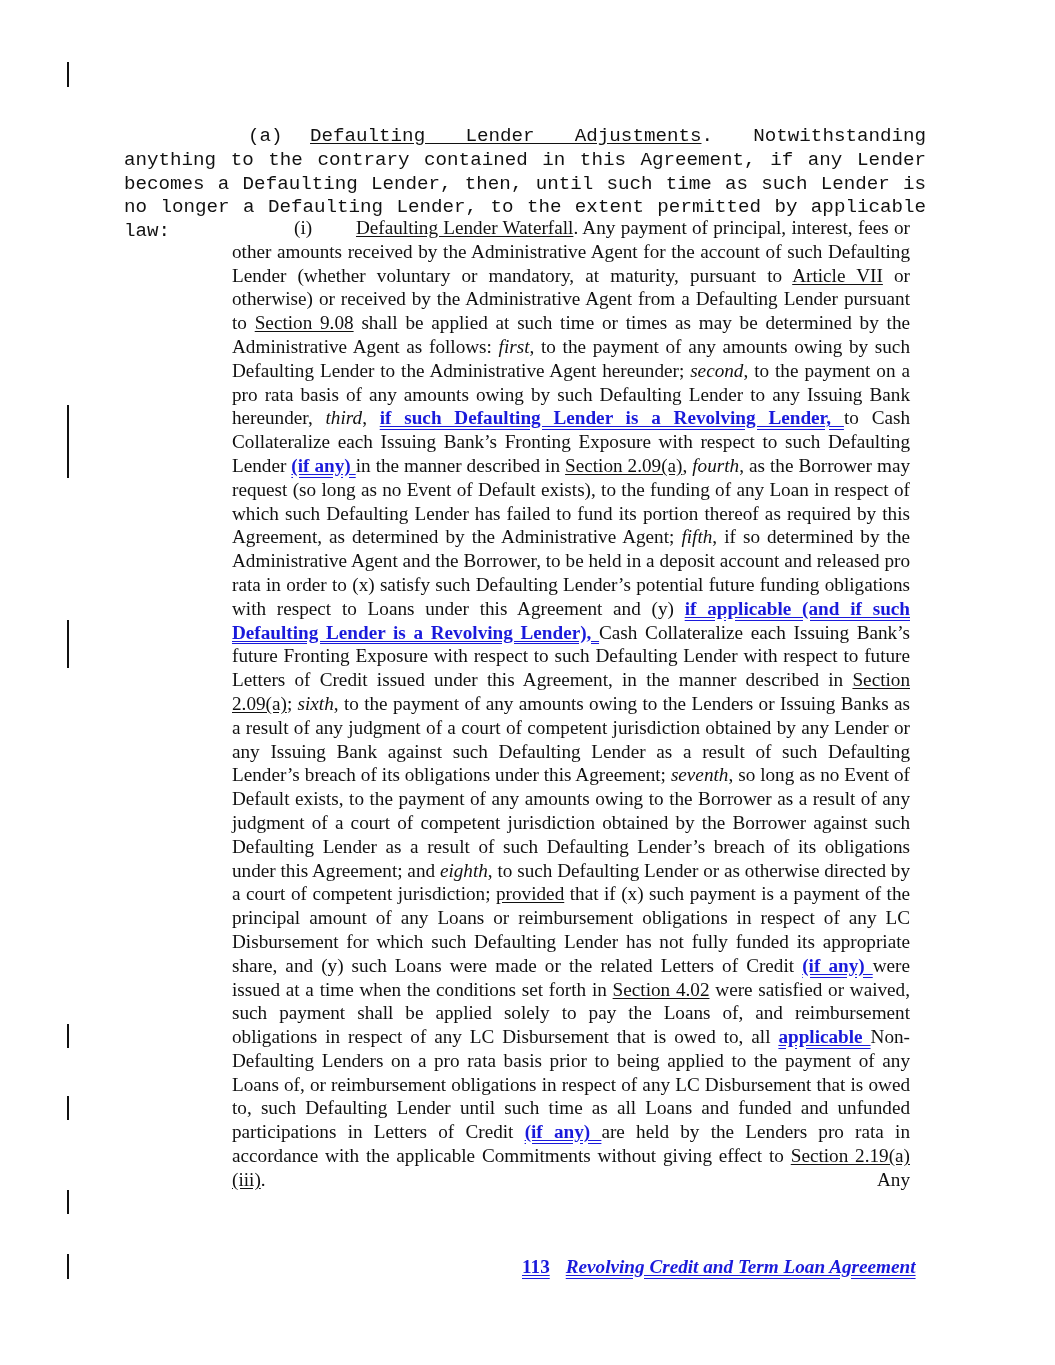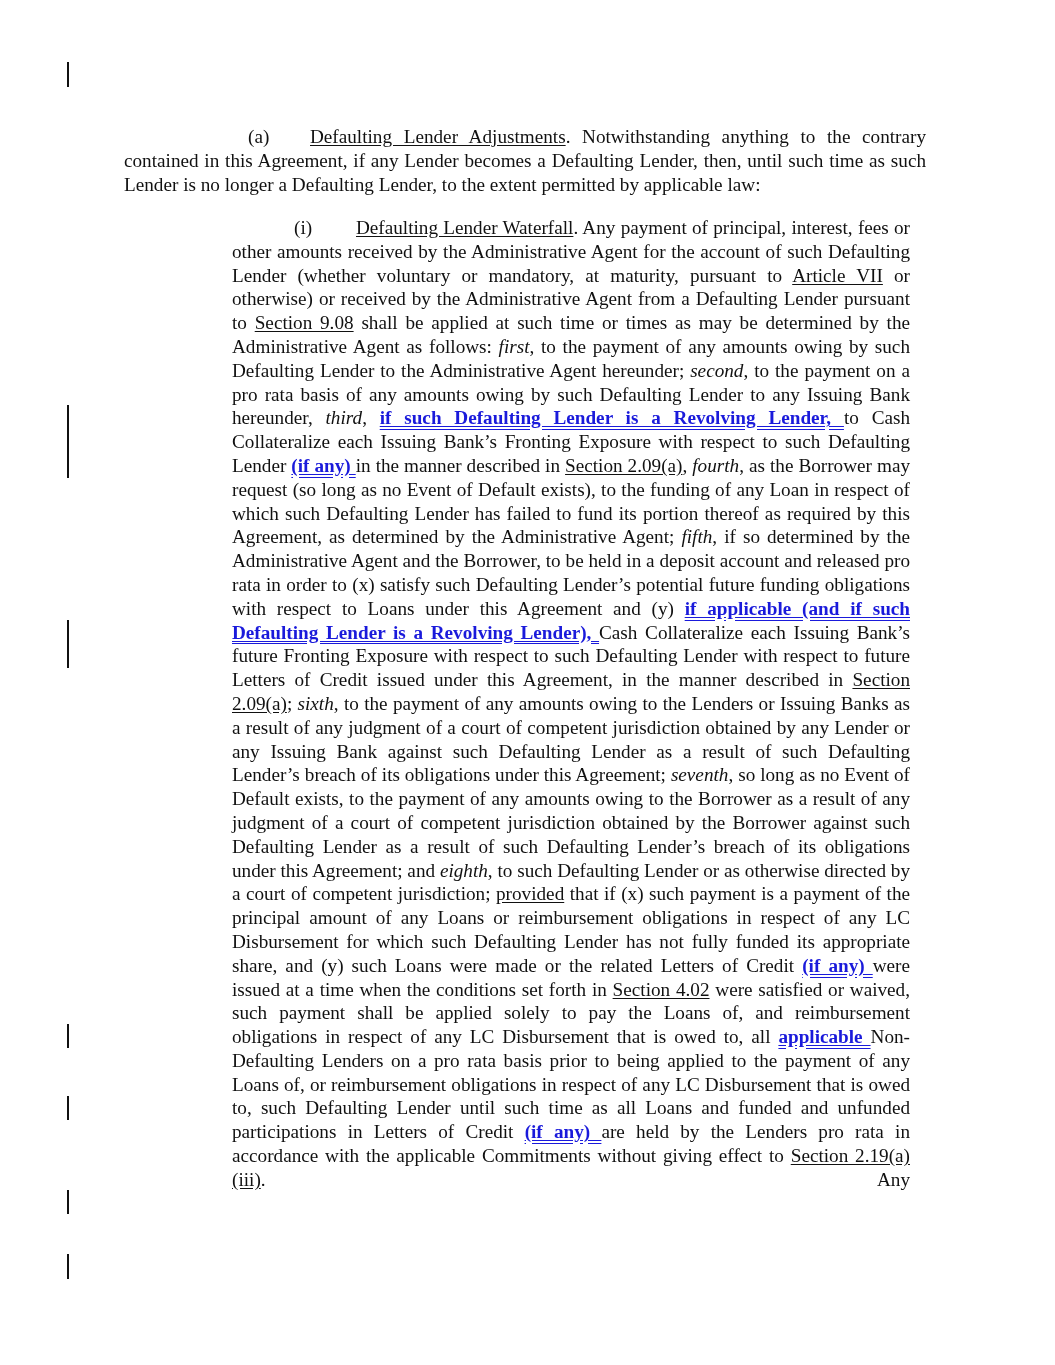--- a/index.html
+++ b/index.html
@@ -1,21 +1,21 @@
 <!DOCTYPE html>
 <html><head>
 <meta charset="utf-8">
 <style>
   html, body { margin: 0; padding: 0; background: #ffffff; }
   body { width: 1055px; height: 1365px; position: relative; overflow: hidden;
          font-family: "Liberation Serif", "DejaVu Serif", serif; color: #111; }
   .page { position: absolute; left: 0; top: 0; width: 1055px; height: 1365px; }
   .change-bar { position: absolute; left: 67px; width: 2px; background: #111; }
   .para-a { position: absolute; left: 124px; top: 125px; width: 802px;
-            font-size: 19.2px; line-height: 23.8px; text-align: justify; }
+            font-size: 19.2px; line-height: 23.8px; text-align: justify; font-family: Liberation Mono, monospace; }
   .para-a .lead { display: inline-block; margin-left: 124px; }
   .para-a .num { display: inline-block; width: 62px; }
   .para-i { position: absolute; left: 232px; top: 216px; width: 678px;
             font-size: 19.2px; line-height: 23.8px; text-align: justify;
             text-align-last: justify; }
   .para-i .num { display: inline-block; margin-left: 62px; width: 62px; }
   .u { text-decoration: underline; text-underline-offset: 2px; }
   .ins { color: #1a1adb; font-weight: bold;
          text-decoration: underline double; text-decoration-color: #1a1adb;
          text-underline-offset: 2px; }
@@ -35,14 +35,17 @@
   <div class="change-bar" style="top:620px;height:48px"></div>
   <div class="change-bar" style="top:1024px;height:24px"></div>
   <div class="change-bar" style="top:1096px;height:24px"></div>
   <div class="change-bar" style="top:1190px;height:24px"></div>
   <div class="change-bar" style="top:1254px;height:25px"></div>
 
   <p class="para-a" style="margin:0"><span class="lead"><span class="num">(a)</span></span><span class="u">Defaulting Lender Adjustments</span><span>.</span><span>  Notwithstanding anything to the contrary contained in this Agreement, if any Lender becomes a Defaulting Lender, then, until such time as such Lender is no longer a Defaulting Lender, to the extent permitted by applicable law:</span></p>
 
   <p class="para-i" style="margin:0"><span class="num">(i)</span><span class="u">Defaulting Lender Waterfall</span><span>.</span><span>  Any payment of principal, interest, fees or other amounts received by the Administrative Agent for the account of such Defaulting Lender (whether voluntary or mandatory, at maturity, pursuant to </span><span class="u">Article VII</span><span> or otherwise) or received by the Administrative Agent from a Defaulting Lender pursuant to </span><span class="u">Section 9.08</span><span> shall be applied at such time or times as may be determined by the Administrative Agent as follows: </span><span class="i">first</span><span>, to the payment of any amounts owing by such Defaulting Lender to the Administrative Agent hereunder; </span><span class="i">second</span><span>, to the payment on a pro rata basis of any amounts owing by such Defaulting Lender to any Issuing Bank hereunder, </span><span class="i">third</span><span>, </span><span class="ins">if such Defaulting Lender is a Revolving Lender, </span><span>to Cash Collateralize each Issuing Bank’s Fronting Exposure with respect to such Defaulting Lender </span><span class="ins">(if any) </span><span>in the manner described in </span><span class="u">Section 2.09(a)</span><span>, </span><span class="i">fourth</span><span>, as the Borrower may request (so long as no Event of Default exists), to the funding of any Loan in respect of which such Defaulting Lender has failed to fund its portion thereof as required by this Agreement, as determined by the Administrative Agent; </span><span class="i">fifth</span><span>, if so determined by the Administrative Agent and the Borrower, to be held in a deposit account and released pro rata in order to (x) satisfy such Defaulting Lender’s potential future funding obligations with respect to Loans under this Agreement and (y) </span><span class="ins">if applicable (and if such Defaulting Lender is a Revolving Lender), </span><span>Cash Collateralize each Issuing Bank’s future Fronting Exposure with respect to such Defaulting Lender with respect to future Letters of Credit issued under this Agreement, in the manner described in </span><span class="u">Section 2.09(a)</span><span>; </span><span class="i">sixth</span><span>, to the payment of any amounts owing to the Lenders or Issuing Banks as a result of any judgment of a court of competent jurisdiction obtained by any Lender or any Issuing Bank against such Defaulting Lender as a result of such Defaulting Lender’s breach of its obligations under this Agreement; </span><span class="i">seventh</span><span>, so long as no Event of Default exists, to the payment of any amounts owing to the Borrower as a result of any judgment of a court of competent jurisdiction obtained by the Borrower against such Defaulting Lender as a result of such Defaulting Lender’s breach of its obligations under this Agreement; and </span><span class="i">eighth</span><span>, to such Defaulting Lender or as otherwise directed by a court of competent jurisdiction; </span><span class="u">provided</span><span> that if (x) such payment is a payment of the principal amount of any Loans or reimbursement obligations in respect of any LC Disbursement for which such Defaulting Lender has not fully funded its appropriate share, and (y) such Loans were made or the related Letters of Credit </span><span class="ins">(if any) </span><span>were issued at a time when the conditions set forth in </span><span class="u">Section 4.02</span><span> were satisfied or waived, such payment shall be applied solely to pay the Loans of, and reimbursement obligations in respect of any LC Disbursement that is owed to, all </span><span class="ins">applicable </span><span>Non-Defaulting Lenders on a pro rata basis prior to being applied to the payment of any Loans of, or reimbursement obligations in respect of any LC Disbursement that is owed to, such Defaulting Lender until such time as all Loans and funded and unfunded participations in Letters of Credit </span><span class="ins">(if any) </span><span>are held by the Lenders pro rata in accordance with the applicable Commitments without giving effect to </span><span class="u">Section 2.19(a)(iii)</span><span>.  Any</span></p>
 
+  <div class="footer">
+    <span class="pg">113</span><span class="ttl">Revolving Credit and Term Loan Agreement</span>
+  </div>
 
 </div>
 
 </body></html>

